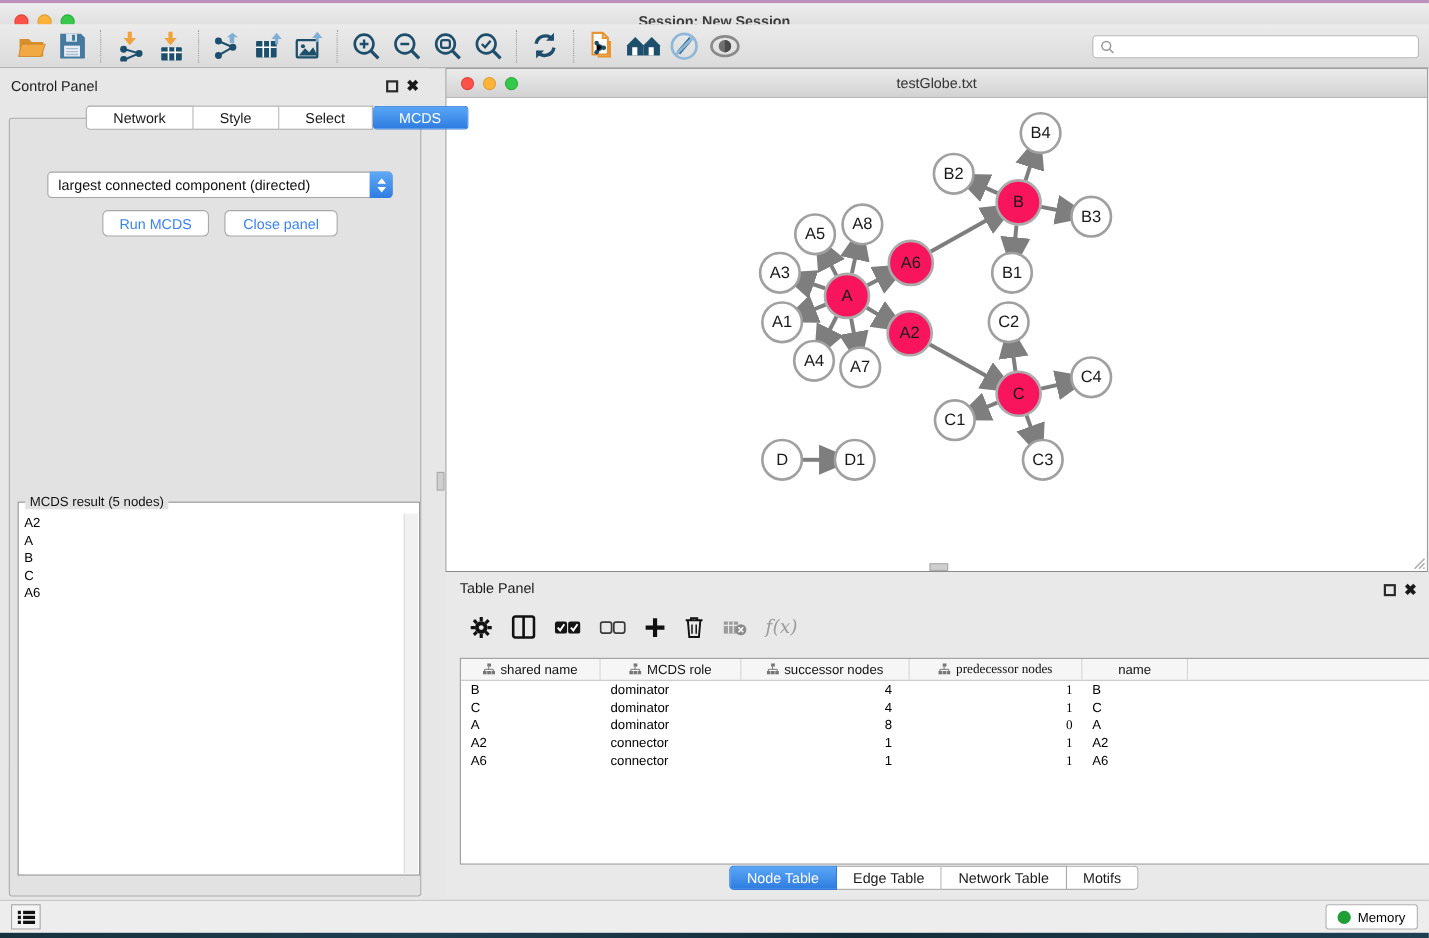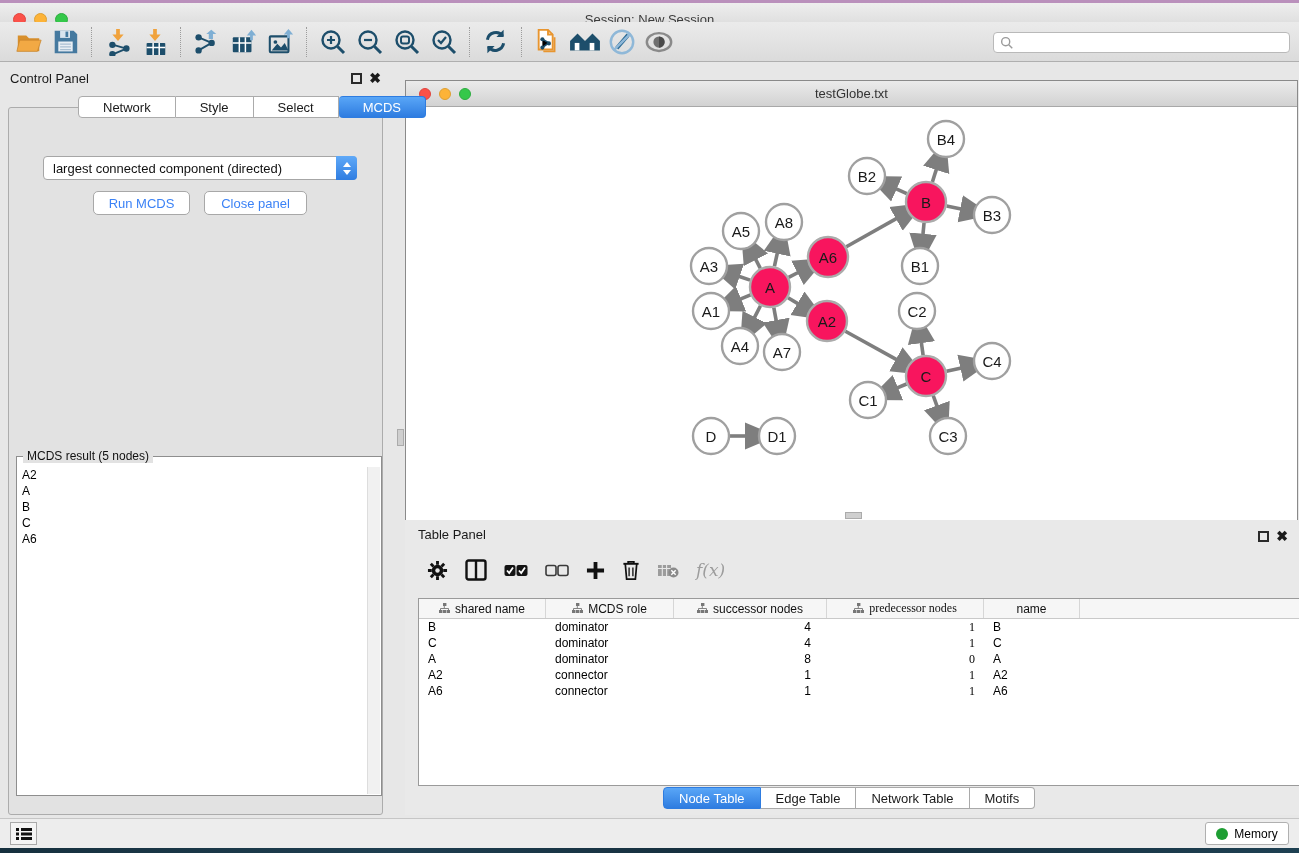--- a/index.html
+++ b/index.html
@@ -4,21 +4,21 @@
 <style>
   * { margin:0; padding:0; box-sizing:border-box; }
   html,body { width:1299px; height:853px; overflow:hidden;
     font-family:"Liberation Sans", sans-serif; background:#E7E7E7; }
   .abs { position:absolute; }
   #app { position:relative; width:1299px; height:853px; }
 
   
   #top-strip { left:0; top:0; width:1299px; height:3px; background:#B χ; background:#BA90BC; }
   #titlebar { left:0; top:3px; width:1299px; height:32px;
-    background:linear-gradient(#EEEEEE,#D6D6D6); display:flex; align-items:center; }
+    background:linear-gradient(#EEEEEE,#D6D6D6); display:flex; align-items:center;font-weight:bold; }
   .lights { display:flex; gap:8px; margin-left:13px; }
   .light { width:13px; height:13px; border-radius:50%; }
   .light.red { background:#FB5149; border:1px solid #E0443E; }
   .light.yellow { background:#FDB338; border:1px solid #DEA032; }
   .light.green { background:#35C84A; border:1px solid #2DAD40; }
   #titlebar .title { position:absolute; left:0; right:0; text-align:center;
     font-size:13px; color:#3C3C3C; }
 
   
   #toolbar { left:0; top:22px; width:1299px; height:40px;
@@ -71,21 +71,21 @@
     border:1px solid #8E8E8E; background:#FFFFFF; }
   #result-legend { position:absolute; left:6px; top:-8px; background:#E2E2E2;
     padding:0 4px; font-size:12px; color:#111; }
   #result-list { position:absolute; left:1px; top:10px; bottom:1px; right:14px;
     font-size:12px; color:#000; padding-left:4px; line-height:16px; overflow:hidden; }
   #result-scroll { position:absolute; right:1px; top:10px; bottom:1px; width:13px;
     background:#F1F1F1; border-left:1px solid #DDDDDD; }
 
   
   #net-window { left:405px; top:62px; width:893px; height:458px;
-    border:1px solid #8A8A8A; background:#FFFFFF;margin-top:18px; }
+    border:1px solid #8A8A8A; background:#FFFFFF; }
   #net-titlebar { position:absolute; left:0; top:0; width:100%; height:26px;
     background:linear-gradient(#EBEBEB,#D2D2D2); border-bottom:1px solid #A8A8A8;
     display:flex; align-items:center; }
   #net-titlebar .title { position:absolute; left:0; right:0; text-align:center;
     font-size:13px; color:#333; }
   #net-canvas { position:absolute; left:0; top:26px; right:0; bottom:0; background:#FFFFFF; }
   #graph-svg { width:100%; height:100%; }
   #net-resize-grip { position:absolute; right:1px; bottom:1px; }
   .pane-grip { background:#CFCFCF; border:1px solid #ABABAB; }
   #left-grip { left:397px; top:429px; width:7px; height:17px; }

